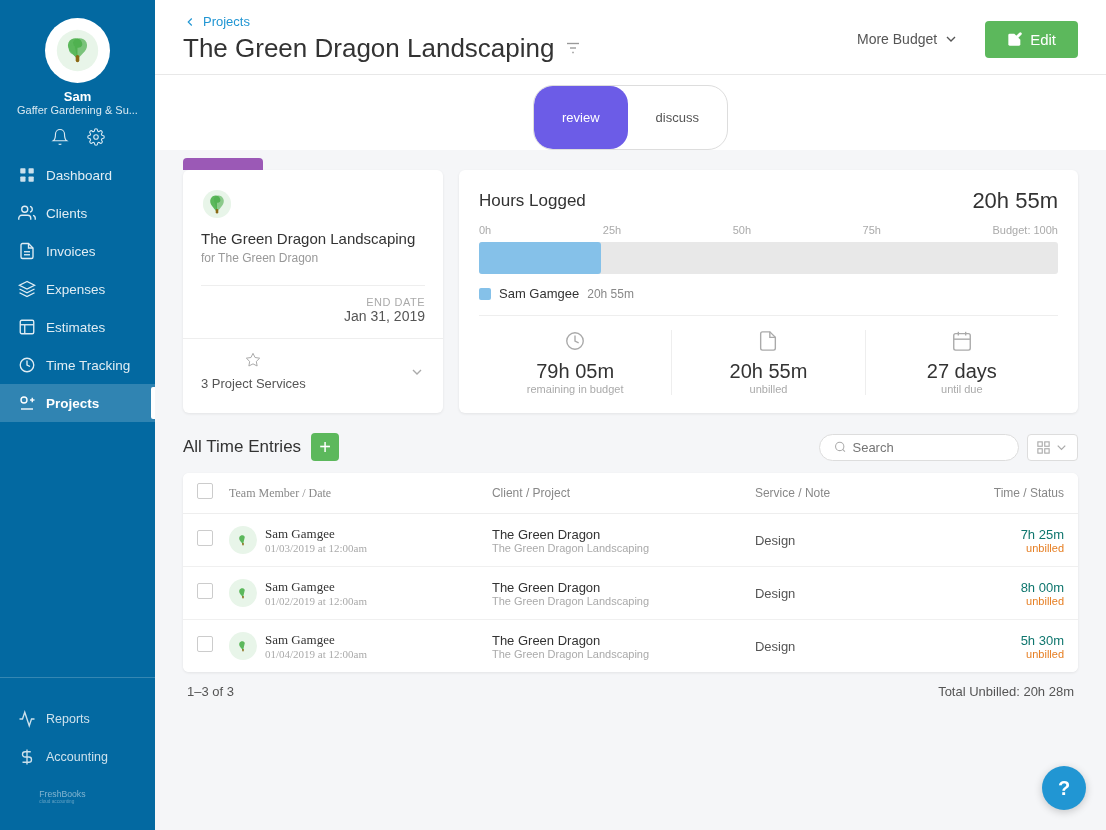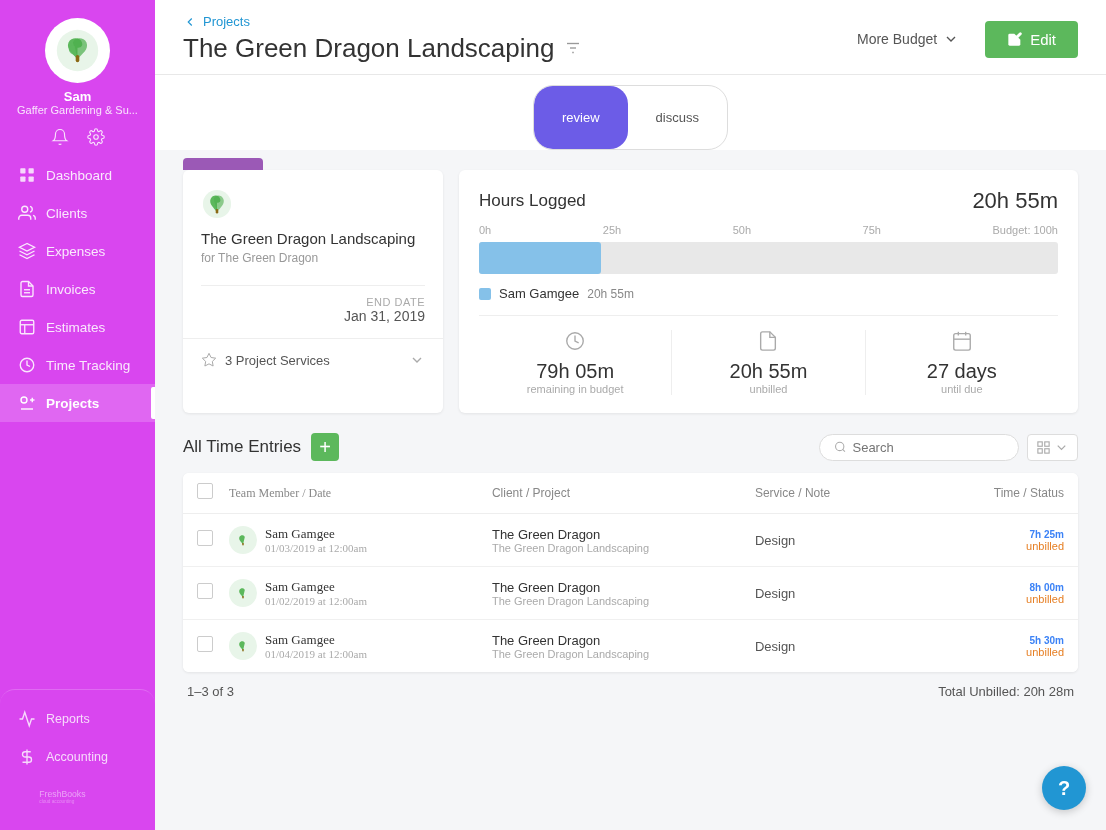--- a/index.html
+++ b/index.html
@@ -1,21 +1,21 @@
 <!DOCTYPE html>
 <html><head>
   <meta charset="utf-8">
   <style>
     * { box-sizing: border-box; margin: 0; padding: 0; }
     body { font-family: -apple-system, BlinkMacSystemFont, 'Segoe UI', sans-serif; background: #f5f6f8; display: flex; height: 830px; overflow: hidden; }
 
     
     .sidebar {
       width: 155px;
-      background: #d946ef;
+      background: #0369a1;
       display: flex;
       flex-direction: column;
       align-items: center;
       padding: 0;
       flex-shrink: 0;
       height: 830px;
       position: relative;
     }
     .sidebar-logo {
       width: 65px; height: 65px;
@@ -34,21 +34,21 @@
     .sidebar-nav { width: 100%; flex: 1; }
     .nav-item {
       display: flex; align-items: center; gap: 10px;
       padding: 10px 18px;
       color: white; font-size: 13.5px; cursor: pointer;
       text-decoration: none; opacity: 0.88;
       transition: background 0.15s;
     }
     .nav-item.active { background: rgba(255,255,255,0.18); font-weight: 600; opacity: 1; }
     .nav-item svg { width: 18px; height: 18px; flex-shrink: 0; }
-    .sidebar-bottom { width: 100%; padding: 10px 0 10px; border-top: 1px solid rgba(255,255,255,0.2); border-radius: 15px; }
+    .sidebar-bottom { width: 100%; padding: 22px 0 10px; border-top: 1px solid rgba(255,255,255,0.2); }
     .sidebar-bottom .nav-item { font-size: 12.5px; opacity: 0.8; }
     .sidebar-brand { text-align: center; padding: 8px 0 12px; }
     .sidebar-brand svg { width: 80px; fill: white; opacity: 0.7; }
 
     
     .main { flex: 1; display: flex; flex-direction: column; overflow: hidden; background: white; }
 
     
     .topbar {
       display: flex; align-items: center; justify-content: space-between;
@@ -184,21 +184,21 @@
     .row-check { width: 32px; flex-shrink: 0; }
     .row-avatar { width: 28px; height: 28px; border-radius: 50%; background: #e8f5e9; display: flex; align-items: center; justify-content: center; margin-right: 8px; flex-shrink: 0; }
     .row-avatar svg { width: 18px; height: 18px; }
     .row-member-name { font-size: 13px; font-weight: 500; color: #333; }
     .row-member-date { font-size: 11px; color: #aaa; }
     .row-client { flex: 1.8; }
     .row-client-name { font-size: 13px; font-weight: 500; color: #333; }
     .row-client-project { font-size: 11px; color: #aaa; }
     .row-service { flex: 1.5; font-size: 13px; color: #555; }
     .row-time { min-width: 90px; text-align: right; }
-    .row-time-val { font-size: 10px; color: #3b82f6; font-weight: 700; }
+    .row-time-val { font-size: 13px; color: #0f766e; font-weight: 400; }
     .row-time-status { font-size: 11px; color: #e67e22; }
 
     
     .pagination {
       display: flex; align-items: center; justify-content: space-between;
       padding: 12px 4px 4px; font-size: 13px; color: #555;
     }
     .total-unbilled { color: #555; }
 
     
@@ -262,34 +262,34 @@
       <svg viewBox="0 0 24 24" fill="none" stroke="white" stroke-width="1.8">
           <path d="M17 21v-2a4 4 0 0 0-4-4H5a4 4 0 0 0-4 4v2"></path>
           <circle cx="9" cy="7" r="4"></circle>
           <path d="M23 21v-2a4 4 0 0 0-3-3.87"></path>
           <path d="M16 3.13a4 4 0 0 1 0 7.75"></path>
         </svg>
       <span>Clients</span>
     </a>
     <a class="nav-item">
       <svg viewBox="0 0 24 24" fill="none" stroke="white" stroke-width="1.8">
-          <path d="M12 2L2 7l10 5 10-5-10-5z"></path>
-          <path d="M2 17l10 5 10-5"></path>
-          <path d="M2 12l10 5 10-5"></path>
-        </svg>
-      <span>Expenses</span>
-    </a>
-    <a class="nav-item">
-      <svg viewBox="0 0 24 24" fill="none" stroke="white" stroke-width="1.8">
           <path d="M14 2H6a2 2 0 0 0-2 2v16a2 2 0 0 0 2 2h12a2 2 0 0 0 2-2V8z"></path>
           <polyline points="14,2 14,8 20,8"></polyline>
           <line x1="16" y1="13" x2="8" y2="13"></line>
           <line x1="16" y1="17" x2="8" y2="17"></line>
         </svg>
       <span>Invoices</span>
+    </a>
+    <a class="nav-item">
+      <svg viewBox="0 0 24 24" fill="none" stroke="white" stroke-width="1.8">
+          <path d="M12 2L2 7l10 5 10-5-10-5z"></path>
+          <path d="M2 17l10 5 10-5"></path>
+          <path d="M2 12l10 5 10-5"></path>
+        </svg>
+      <span>Expenses</span>
     </a>
     <a class="nav-item">
       <svg viewBox="0 0 24 24" fill="none" stroke="white" stroke-width="1.8">
           <rect x="3" y="3" width="18" height="18" rx="2"></rect>
           <line x1="3" y1="9" x2="21" y2="9"></line>
           <line x1="9" y1="21" x2="9" y2="9"></line>
         </svg>
       <span>Estimates</span>
     </a>
     <a class="nav-item">
@@ -396,21 +396,21 @@
           </div>
           <div class="card-title">The Green Dragon Landscaping</div>
           <div class="card-subtitle">for The Green Dragon</div>
           <hr class="card-divider">
           <div class="card-end">
             <div class="card-end-label">END DATE</div>
             <div class="card-end-date">Jan 31, 2019</div>
           </div>
         </div>
         <div class="project-services">
-          <span style="display:flex;align-items:center;gap:8px;">
+          <span style="display:flex;align-items:center;gap:8px;flex-direction:column;">
             <svg viewBox="0 0 24 24" fill="none" stroke="#aaa" stroke-width="1.5" width="16" height="16">
                 <path d="M12 2l3.09 6.26L22 9.27l-5 4.87 1.18 6.88L12 17.77l-6.18 3.25L7 14.14 2 9.27l6.91-1.01L12 2z"></path>
               </svg>
             <span>3 Project Services</span>
           </span>
           <svg viewBox="0 0 24 24" fill="none" stroke="#aaa" stroke-width="2">
               <polyline points="6,9 12,15 18,9"></polyline>
             </svg>
         </div>
       </div>

